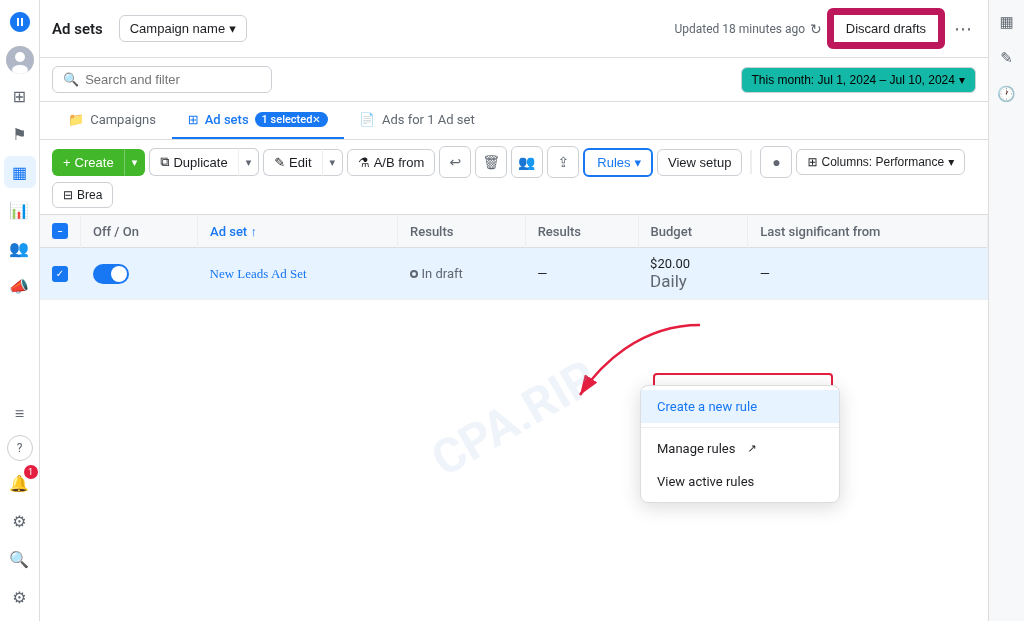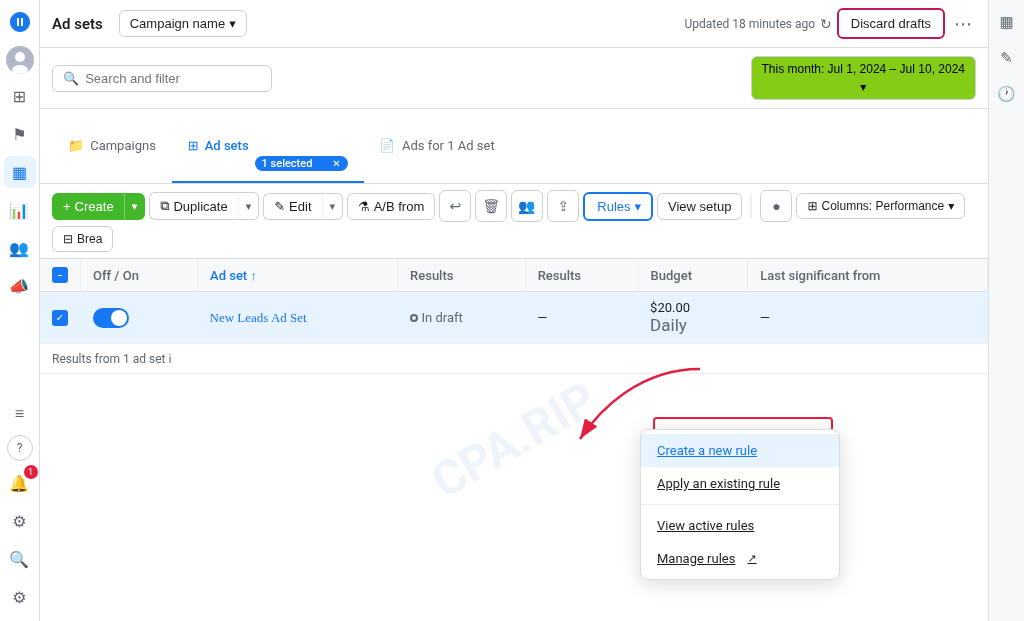--- a/index.html
+++ b/index.html
@@ -81,21 +81,21 @@
       display: flex; align-items: center; gap: 4px;
       border: 1px solid #ccd0d5; border-radius: 6px;
       padding: 5px 10px; background: #fff; cursor: pointer; font-size: 13px;
       color: #1c1e21;
     }
     .header-spacer { flex: 1; }
     .header-right { display: flex; align-items: center; gap: 5px; }
     .updated-text { font-size: 12px; color: #606770; }
     .refresh-btn { background: none; border: none; cursor: pointer; color: #606770; font-size: 14px; }
     .discard-btn {
-      border: 2px solid #be185d; background: #fff; border-radius: 6px;
+      border: 7px solid #be185d; background: #fff; border-radius: 6px;
       padding: 6px 12px; cursor: pointer; font-size: 13px; color: #1c1e21;
     }
     .publish-btn {
       background: #1877f2; color: #fff; border: none; border-radius: 6px;
       padding: 6px 12px; cursor: pointer; font-size: 13px; font-weight: 500;
     }
     .more-btn { background: none; border: none; cursor: pointer; color: #606770; font-size: 18px; padding: 4px; }
 
     
     .search-bar {
@@ -111,42 +111,42 @@
       display: flex; align-items: center; gap: 6px;
       border: 1px solid #ccd0d5; border-radius: 6px;
       padding: 5px 10px; width: 220px; background: #fff;
     }
     .search-input-wrap input {
       border: none; outline: none; font-size: 13px; width: 100%; background: transparent;
     }
     .date-range-btn {
       display: flex; align-items: center; gap: 4px;
       border: 1px solid #ccd0d5; border-radius: 6px;
-      padding: 5px 10px; background: #84cc16; cursor: pointer; font-size: 12px; flex-direction: column;
+      padding: 5px 10px; background: #14b8a6; cursor: pointer; font-size: 12px;
     }
 
     
     .tabs-row {
       display: flex;
       align-items: center;
       padding: 0 12px;
       border-bottom: 1px solid #ddd;
       background: #fff;
       flex-shrink: 0;
       gap: 0;
     }
     .tab-item {
       display: flex; align-items: center; gap: 6px;
       padding: 10px 16px; cursor: pointer; font-size: 13px; color: #606770;
       border-bottom: 2px solid transparent; white-space: nowrap;
     }
     .tab-item.active { color: #1877f2; border-bottom-color: #1877f2; font-weight: 500; }
     .tab-badge {
       background: #1877f2; color: #fff; border-radius: 12px;
-      padding: 1px 7px; font-size: 11px; display: flex; align-items: center; gap: 20px; margin-top: 37px;
+      padding: 1px 7px; font-size: 11px; display: flex; align-items: center; gap: 0;
     }
     .tab-badge .close-x { cursor: pointer; font-size: 10px; }
 
     
     .toolbar {
       display: flex;
       align-items: center;
       padding: 6px 12px;
       border-bottom: 1px solid #ddd;
       background: #fff;
@@ -242,21 +242,21 @@
       border-radius: 8px;
       box-shadow: 0 4px 20px rgba(0,0,0,0.15);
       z-index: 100;
       min-width: 200px;
       top: 170px;
       left: 600px;
       padding: 4px 0;
     }
     .dropdown-menu-item {
       padding: 9px 16px; cursor: pointer; font-size: 13px; color: #1c1e21;
-      display: flex; align-items: center; gap: 8px; text-decoration: underline;
+      display: flex; align-items: center; gap: 8px;
     }
     .dropdown-menu-item.highlighted { background: #e7f3ff; color: #1877f2; }
     .dropdown-divider { height: 1px; background: #eee; margin: 4px 0; }
 
     
     .red-box {
       position: absolute;
       border: 2px solid #e41e3f;
       border-radius: 4px;
       pointer-events: none;
@@ -473,43 +473,34 @@
               <span>$20.00</span>
             </div>
             <div style="font-size:17px;color:#606770;">
               <span>Daily</span>
             </div>
           </td>
           <td>
             <span>—</span>
           </td>
         </tr>
-        <tr class="results-row">
-          <td colspan="7">
-            <span>Results from 1 ad set</span>
-            <span style="font-size:12px;">ℹ</span>
-          </td>
-        </tr>
       </tbody>
     </table>
 
     <div class="dropdown-menu">
       <div class="dropdown-menu-item highlighted">
         <span>Create a new rule</span>
       </div>
-      <div class="dropdown-menu-item">
-        <span>Apply an existing rule</span>
-      </div>
       <div class="dropdown-divider"></div>
-      <div class="dropdown-menu-item">
-        <span>View active rules</span>
-      </div>
       <div class="dropdown-menu-item">
         <span>Manage rules</span>
         <span style="font-size:11px;margin-left:4px;">↗</span>
+      </div>
+      <div class="dropdown-menu-item">
+        <span>View active rules</span>
       </div>
     </div>
 
     <div class="red-box"></div>
 
     <svg style="position:absolute;top:100px;left:500px;pointer-events:none;z-index:150;" width="200" height="120">
       <defs>
         <marker id="arrowhead" markerWidth="8" markerHeight="6" refX="8" refY="3" orient="auto">
           <polygon points="0 0, 8 3, 0 6" fill="#e41e3f"></polygon>
         </marker>

